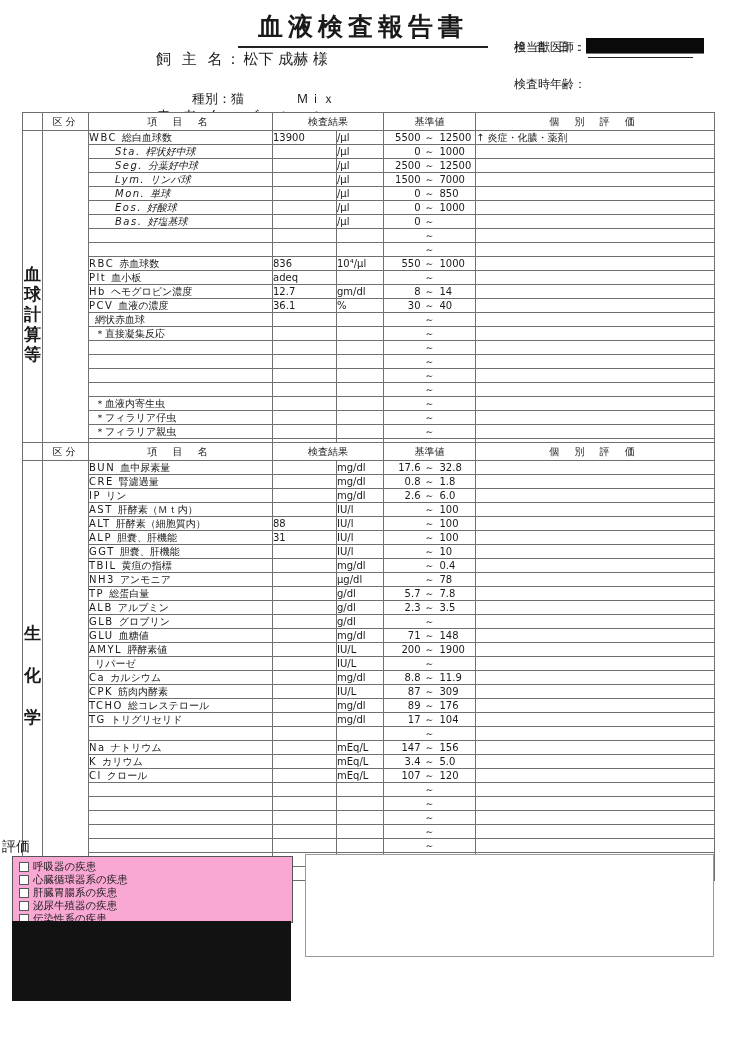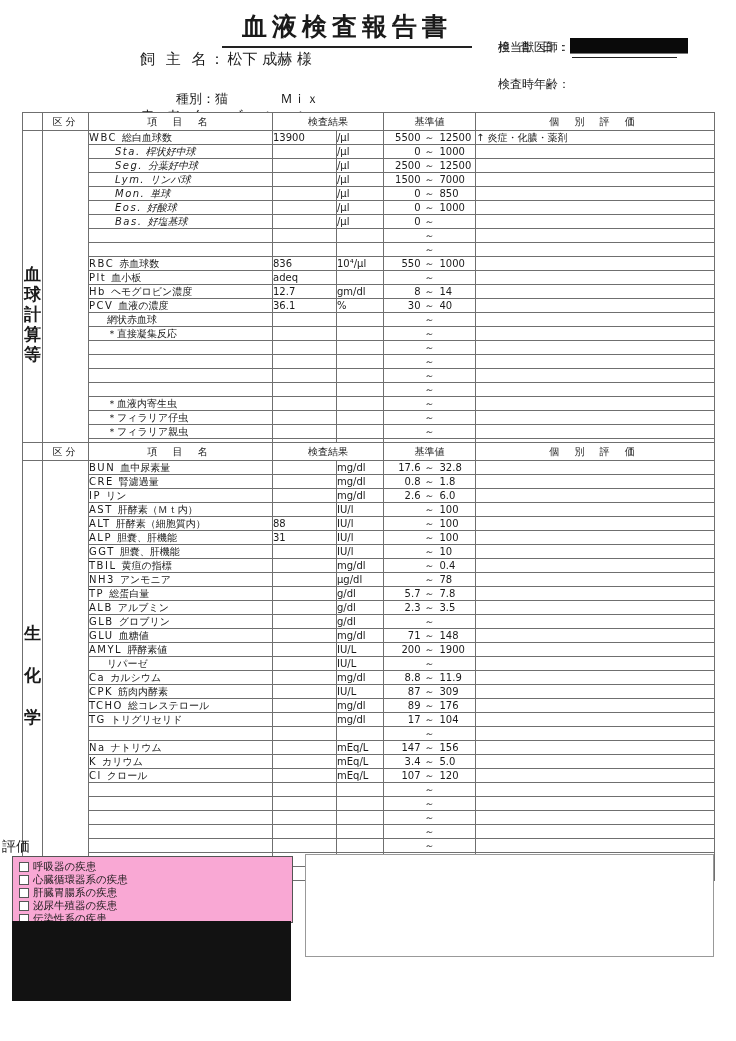--- a/index.html
+++ b/index.html
@@ -5,21 +5,21 @@
 <style>
   html,body{margin:0;padding:0;background:#ffffff;}
   body{
     width:736px;height:1041px;position:relative;overflow:hidden;
     font-family:"DejaVu Sans","Liberation Sans",sans-serif;
     color:#1a1a1a;
     -webkit-font-smoothing:antialiased;
   }
 
   
-  .hdr{position:absolute;left:0;top:0;width:616px;height:110px;}
+  .hdr{position:absolute;left:16px;top:0;width:616px;height:110px;}
   .doc-title{
     position:absolute;left:222px;top:10px;width:250px;
     font-size:25px;font-weight:bold;letter-spacing:5px;
     text-align:center;border-bottom:2px solid #222;padding-bottom:3px;
     white-space:nowrap;
   }
   .kv-left{position:absolute;font-size:15px;white-space:nowrap;}
   .kv-lbl{letter-spacing:3px;}
   .owner-row{left:140px;top:50px;}
   .patient-row{left:140px;top:70px;margin-top:38px;}
@@ -81,21 +81,21 @@
 
   tbody tr{height:13px;}
   td.kbn-cell{border-left:1px solid #6f6f6f;}
   td.item{
     padding-left:2px;font-size:11px;white-space:nowrap;overflow:hidden;
     letter-spacing:0px;
   }
   td.item .code{letter-spacing:1.5px;}
   td.item .nm{margin-left:5px;}
   td.item.ind{padding-left:26px;font-style:italic;}
-  td.item.ind2{padding-left:18px;}
+  td.item.ind2{padding-left:6px;}
   td.res{
     text-align:left;font-size:10px;
     border-right:1px dotted #8a8a8a;
   }
   td.unit{text-align:left;font-size:10px;}
   td.ref{font-size:10px;padding:0;}
   .ref-grid{
     display:grid;grid-template-columns:1fr 14px 1fr;
     align-items:center;width:100%;height:13px;
   }

